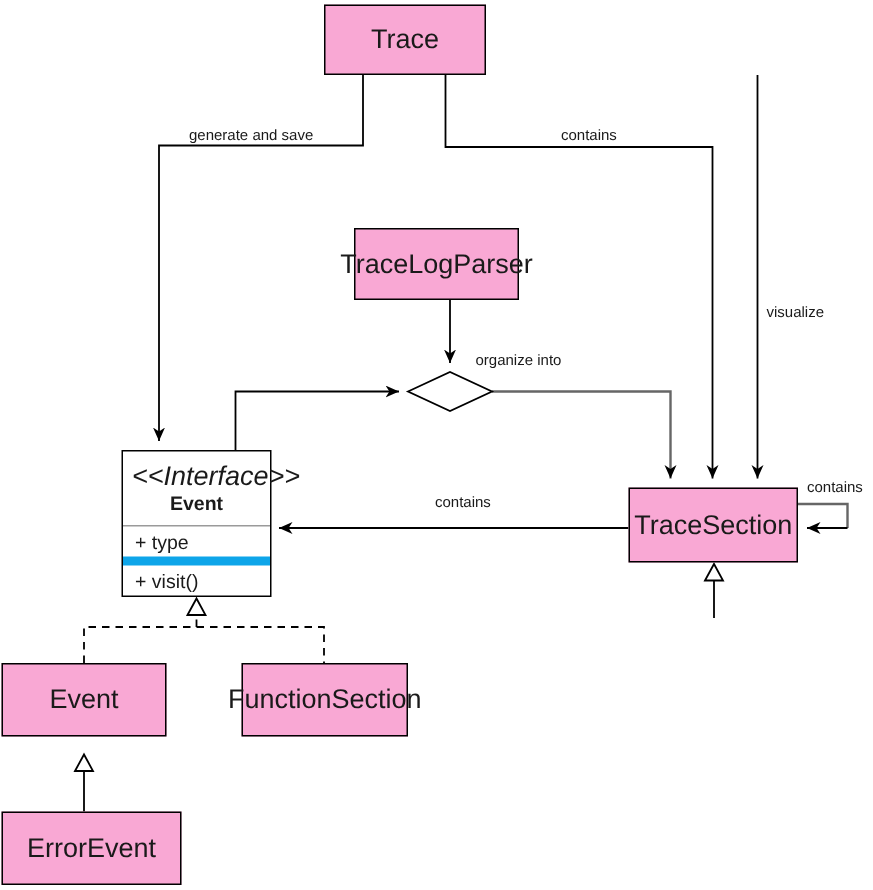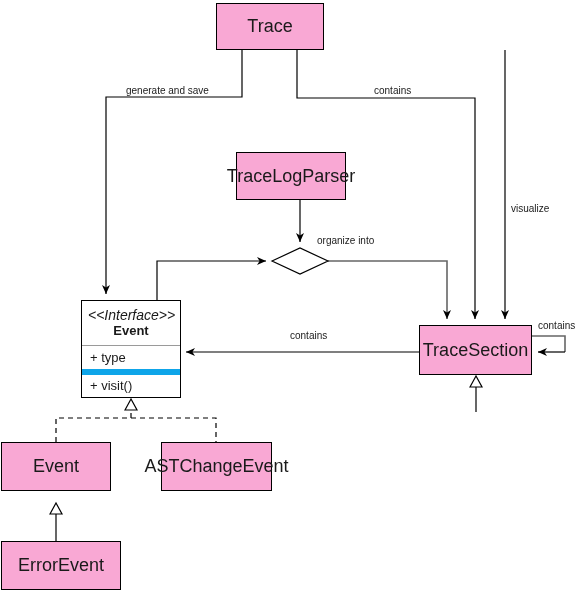--- a/index.html
+++ b/index.html
@@ -64,21 +64,21 @@
     color: #1a1a1a;
   }
   .iface-head {
     flex: 0 0 auto;
     padding: 6px 6px 7px 6px;
     text-align: center;
     border-bottom: 1px solid #9a9a9a;
   }
   .iface-stereotype {
     font-style: italic;
-    font-size: 14px;
+    font-size: 18px;
     display: block;
   }
   .iface-title {
     font-weight: bold;
     font-size: 13px;
     display: block;
   }
   .iface-row {
     flex: 1 1 auto;
     display: flex;
@@ -190,21 +190,21 @@
   <div class="node-box" style="left:419px; top:325px; width:113px; height:50px;">
     <span>TraceSection</span>
   </div>
 
 
   <div class="node-box" style="left:1px; top:442px; width:110px; height:49px;">
     <span>Event</span>
   </div>
 
   <div class="node-box" style="left:161px; top:442px; width:111px; height:49px;">
-    <span>ASTChangeEvent</span>
+    <span>FunctionSection</span>
   </div>
 
   <div class="node-box" style="left:1px; top:541px; width:120px; height:49px;">
     <span>ErrorEvent</span>
   </div>
 
   <div class="edge-label" style="left:126px; top:85px;">generate and save</div>
 
   <div class="edge-label" style="left:374px; top:85px;">contains</div>
 

